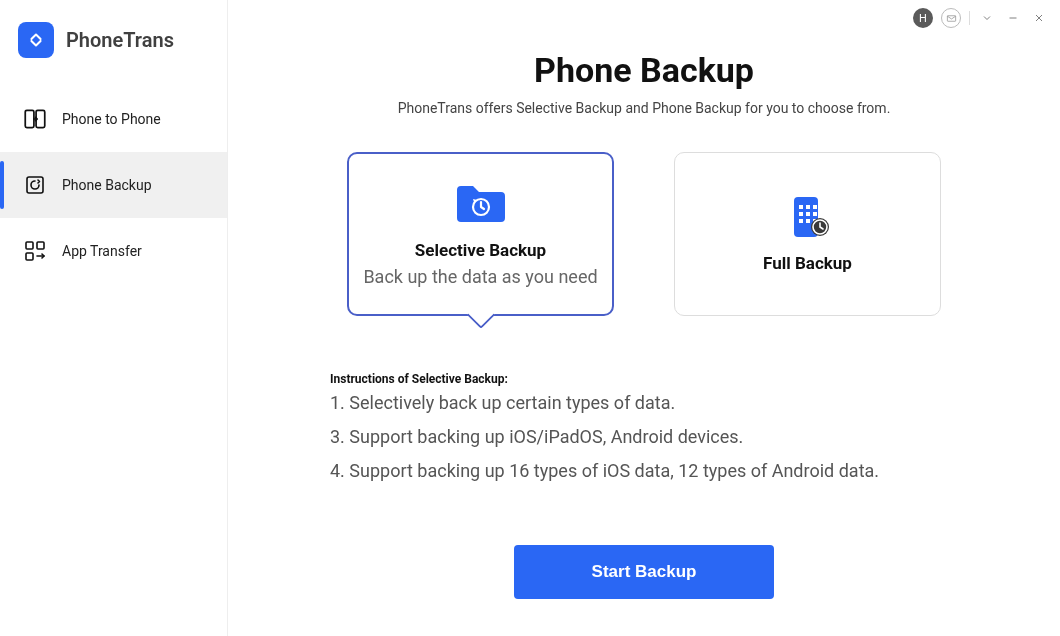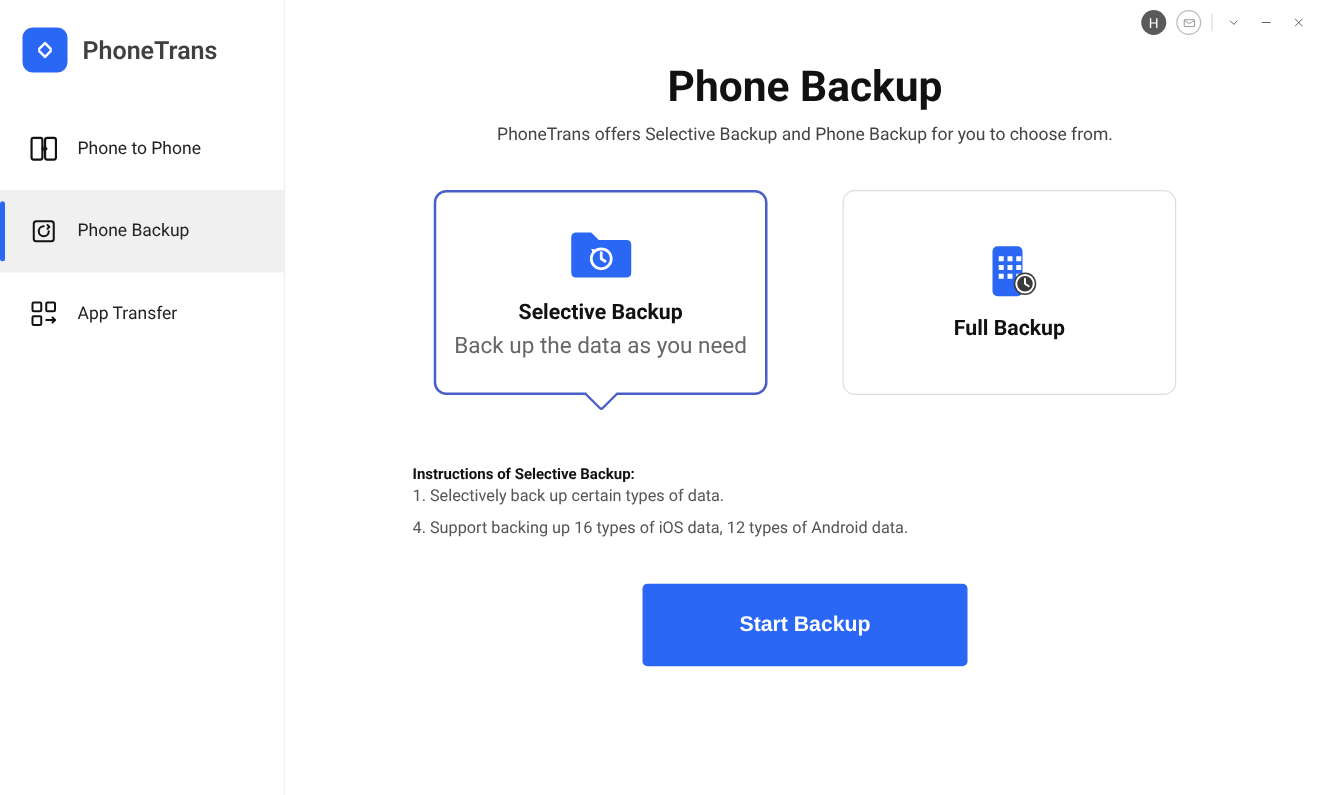--- a/index.html
+++ b/index.html
@@ -90,25 +90,25 @@
   border-right:2px solid #4a5fc8; border-bottom:2px solid #4a5fc8;
   border-bottom-right-radius:3px;
 }
 .card-icon { width:56px; height:44px; margin-bottom:14px; display:flex; align-items:center; justify-content:center; }
 .card-title { font-size:17px; font-weight:700; color:#111; }
 .card-desc { font-size:18px; color:#666; margin-top:6px; }
 
 .instructions { margin-top: 56px; margin-left: 62px; }
 .inst-title { font-size:12px; font-weight:700; color:#111; }
 .inst-list { list-style:none; }
-.inst-list li { font-size:13px; color:#555; line-height:1.9; }
+.inst-list li { font-size:18px; color:#555; line-height:1.9; }
 
 .start-btn {
-  display:block; margin: 32px auto 0;
-  width: 260px; height: 66px;
+  display:block; margin: 56px auto 0;
+  width: 260px; height: 54px;
   background:#2a67f4; color:#fff; border:none; border-radius:4px;
   font-size:17px; font-weight:600; cursor:pointer;
 }
 </style>
 </head>
 <body>
 
 <div class="sidebar">
   <div class="logo-row">
     <div class="logo-box">
@@ -218,18 +218,19 @@
         </svg>
       </div>
       <div class="card-title">Full Backup</div>
     </div>
   </div>
 
   <div class="instructions">
     <div class="inst-title">Instructions of Selective Backup:</div>
     <ul class="inst-list">
       <li>1. Selectively back up certain types of data.</li>
+      <li>3. Support backing up iOS/iPadOS, Android devices.</li>
       <li>4. Support backing up 16 types of iOS data, 12 types of Android data.</li>
     </ul>
   </div>
 
   <button class="start-btn">Start Backup</button>
 </div>
 
 </body></html>

